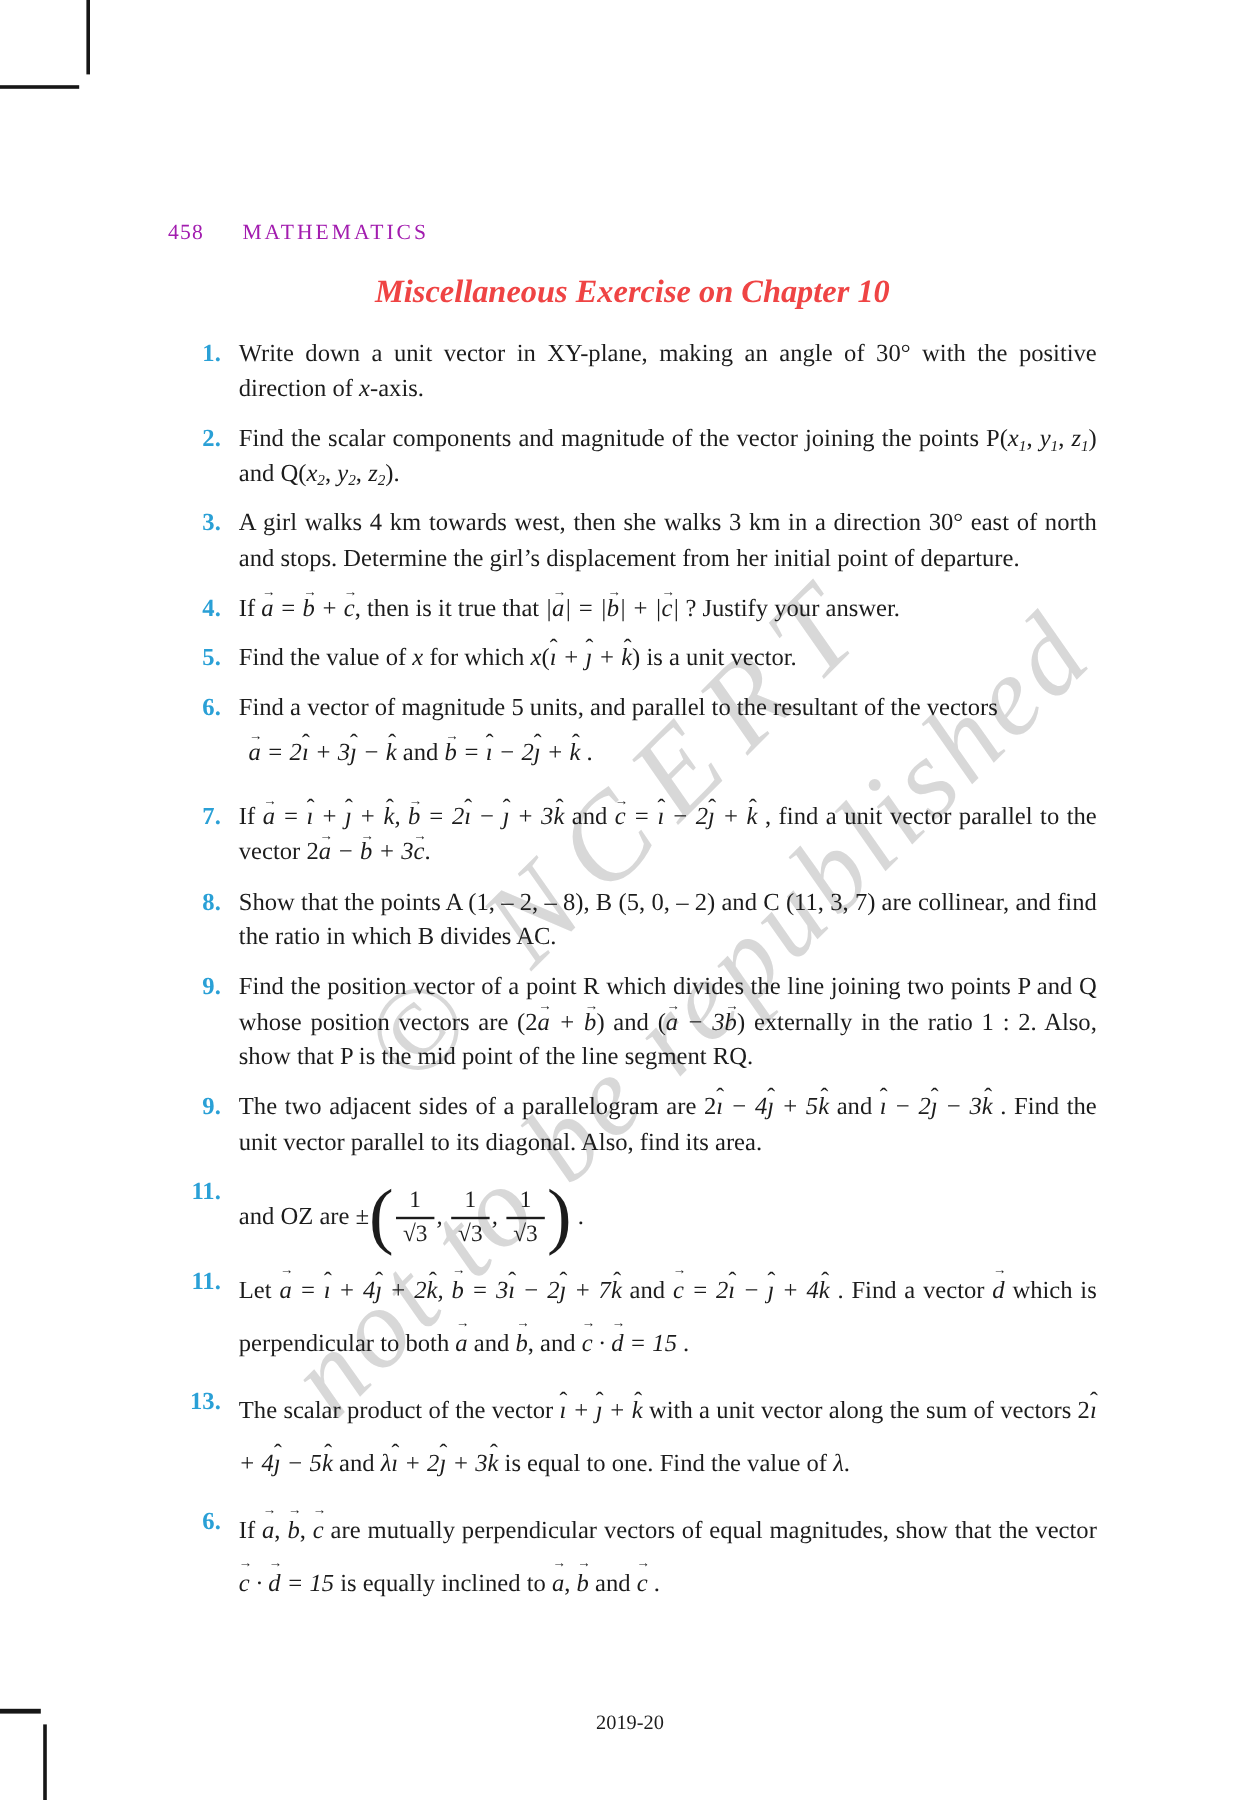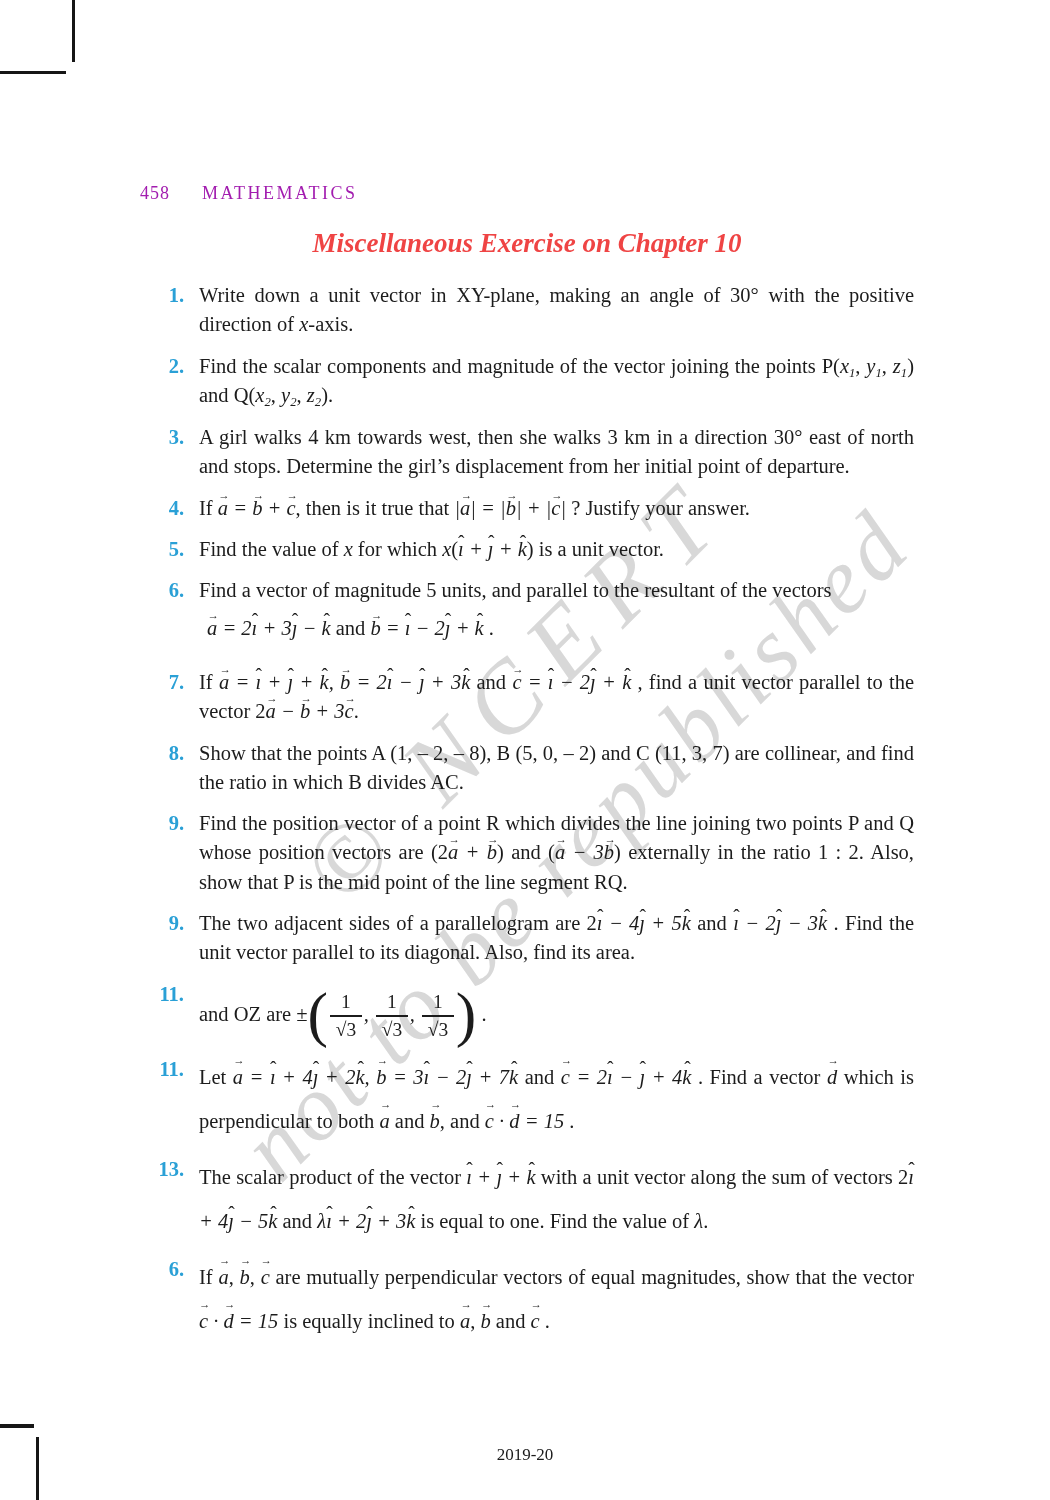--- a/index.html
+++ b/index.html
@@ -58,21 +58,21 @@
     vertical-align:middle;line-height:1.05;font-size:0.95em;margin:0 2px;
   }
   .frac .fn{padding:0 11px 3px;border-bottom:2px solid #1c1c1c}
   .frac .fd{padding-top:3px}
   .bigp{
     font-size:3.0em;font-weight:400;font-style:normal;
     vertical-align:middle;line-height:0;position:relative;top:-0.04em;
   }
   .footer{
     position:absolute;left:0;right:0;top:1426px;z-index:1;
-    text-align:center;font-size:17px;color:#1c1c1c;margin-top:19px;
+    text-align:center;font-size:17px;color:#1c1c1c;
   }
 </style>
 </head>
 <body>
 
 <div class="wm wm1">© NCERT</div>
 <div class="wm wm2">not to be republished</div>
 
 <div class="crop cm-tl-v"></div>
 <div class="crop cm-tl-h"></div>

